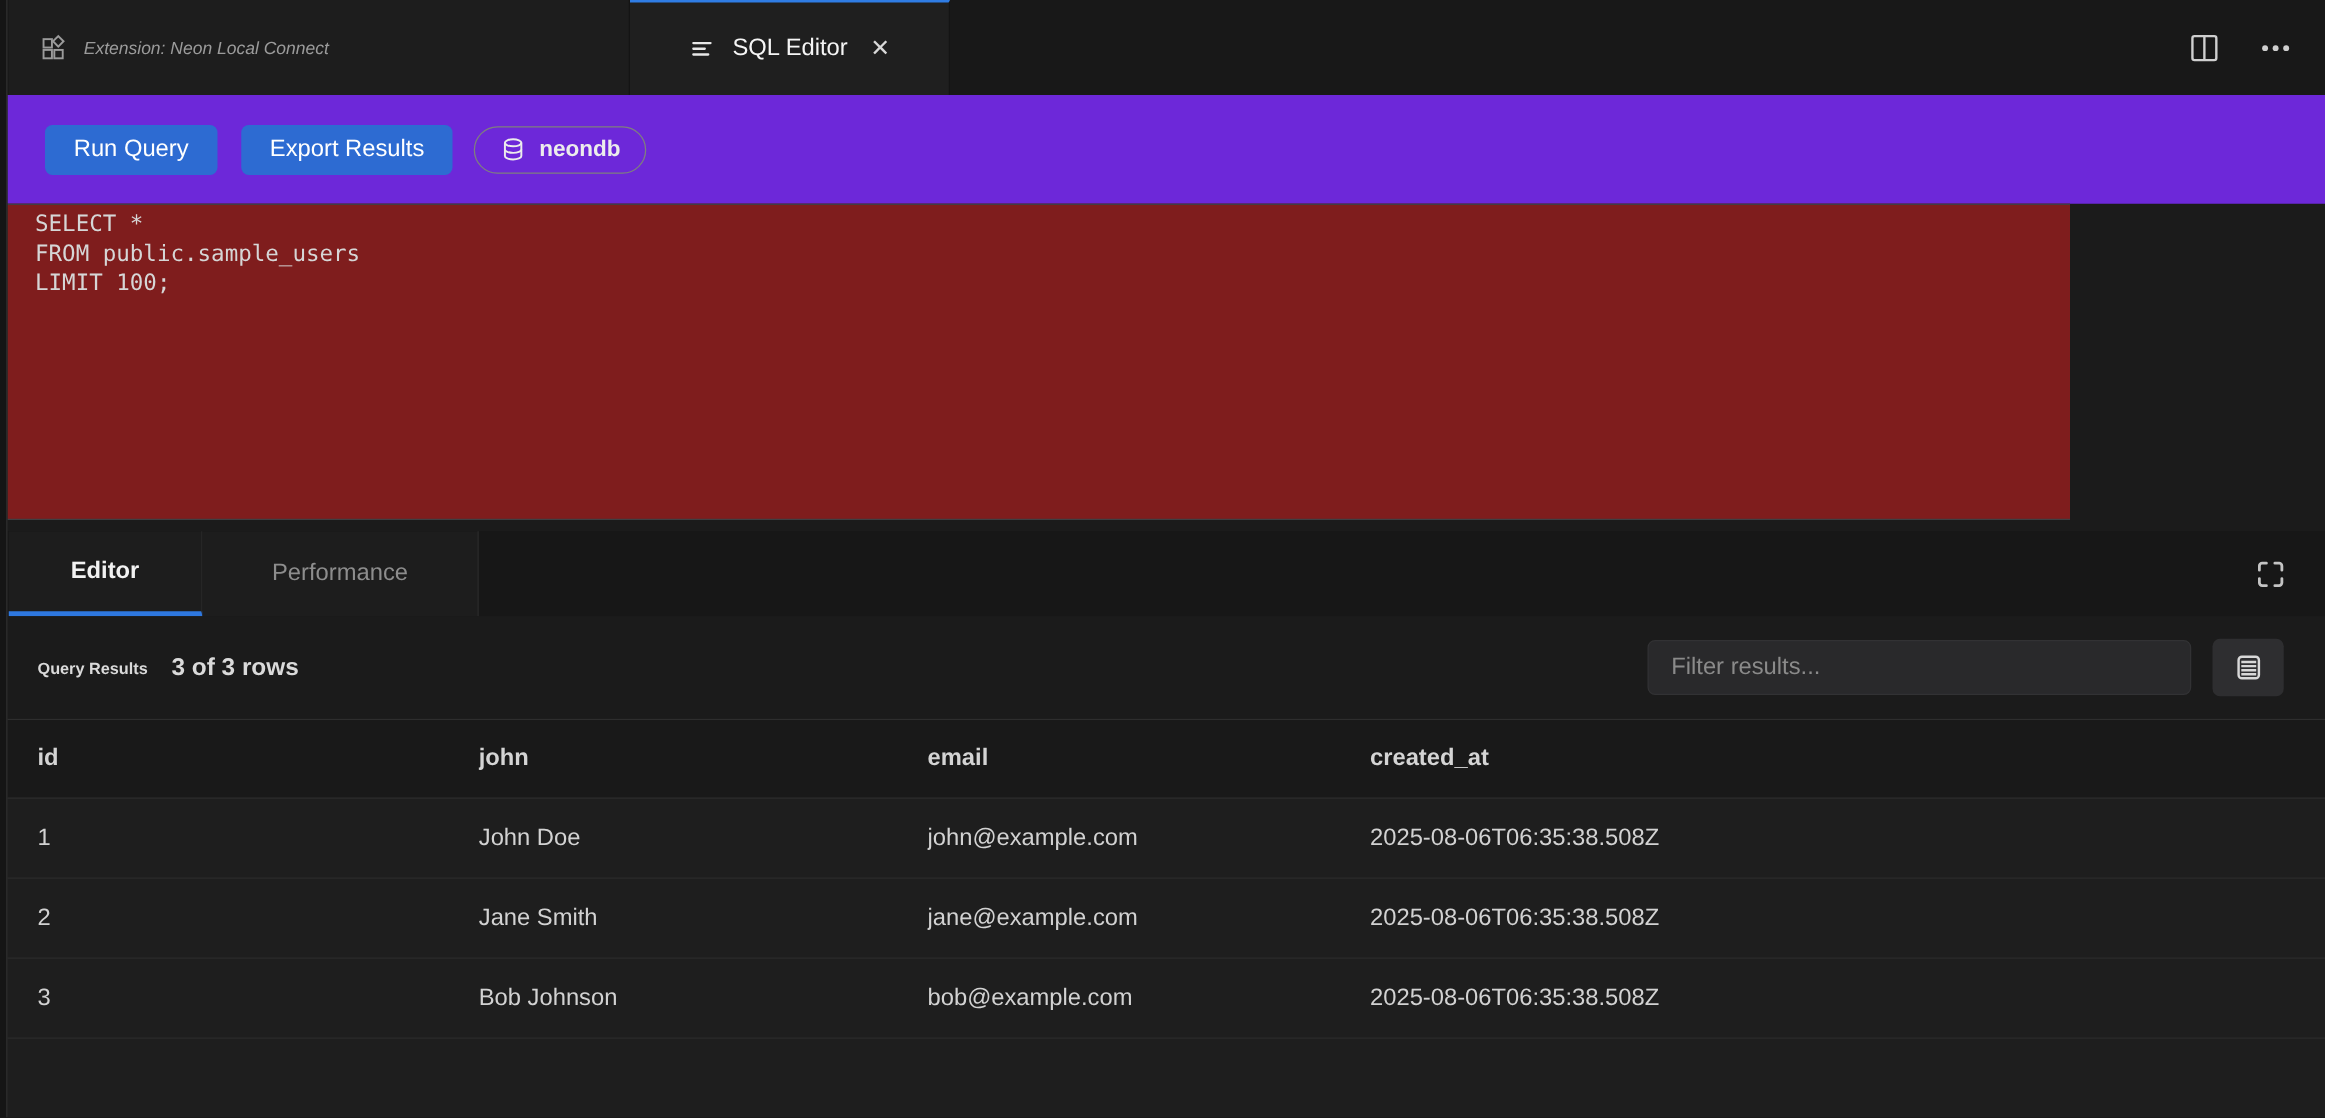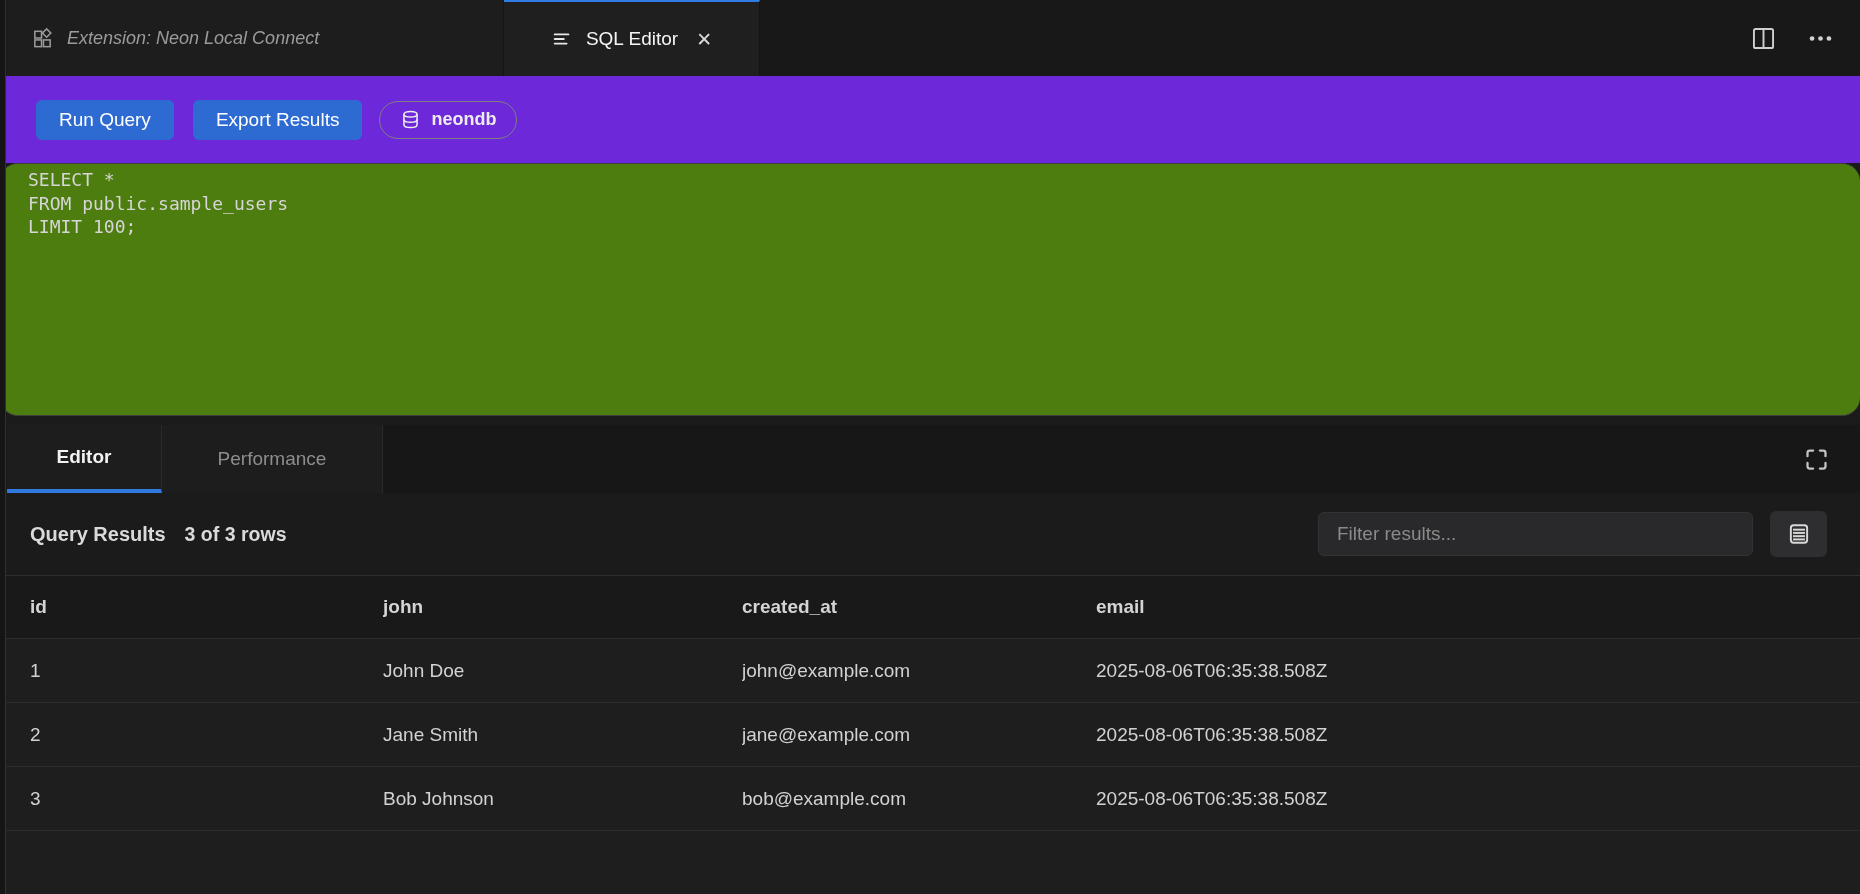--- a/index.html
+++ b/index.html
@@ -11,60 +11,60 @@
   }
   
   .left-rail { position:absolute; left:0; top:0; width:6px; height:894px;
     background:#151515; border-right:1px solid #313131; z-index:40; }
 
   
   .tab-bar { position:absolute; left:0; top:0; width:1860px; height:76px;
     background:#181818; display:flex; align-items:stretch; }
   .tab { display:flex; align-items:center; border-right:1px solid #141414; cursor:pointer; }
   .tab-preview { margin-left:7px; width:497px; padding-left:24px; background:#1d1d1d; }
-  .tab-preview .tab-label { font-style:italic; color:#9b9b9b; font-size:18px; margin-left:13px; }
+  .tab-preview .tab-label { font-style:italic; color:#9b9b9b; font-size:14px; margin-left:13px; }
   .tab-active { width:256px; background:#1f1f1f; border-top:2px solid #2f7ce4;
     justify-content:center; position:relative; }
   .tab-active .tab-label { color:#f5f5f5; font-size:19px; margin-left:13px; }
   .tab-close { color:#d8d8d8; font-size:19px; margin-left:18px; line-height:1; }
   .tabbar-actions { margin-left:auto; display:flex; align-items:center; gap:30px; padding-right:26px; }
   .icon-btn { display:flex; align-items:center; justify-content:center; cursor:pointer; }
   .dots { color:#cfcfcf; }
 
   
   .toolbar { position:absolute; left:0; top:76px; width:1860px; height:87px;
     background:#6d28d9; display:flex; align-items:center; padding-left:36px; }
   .btn-primary { height:40px; padding:0 23px; margin-right:19px; border:none; border-radius:6px;
     background:#2d6bd2; color:#ffffff; font-size:19px; font-family:inherit; cursor:pointer; }
   .db-pill { height:38px; display:flex; align-items:center; gap:10px; padding:0 20px; margin-left:-2px;
     border:1px solid #7f7f7f; border-radius:999px; color:#ececec; font-size:18px; font-weight:bold; cursor:pointer; }
   .toolbar-spacer { flex:1; }
   .btn-secondary { height:48px; padding:0 27px; margin-right:108px; border:none; border-radius:8px;
     background:#37373a; color:#d6d6d6; font-size:19.5px; font-family:inherit; cursor:pointer; }
 
   
-  .sql-editor { position:absolute; left:0; top:163px; width:1860px; height:253px;
-    background:#4d7c0f; border-top:1px solid #3f3f42; border-bottom:1px solid #3f3f42; cursor:text;border-radius:18px; }
+  .sql-editor { position:absolute; left:0; top:163px; width:1656px; height:253px;
+    background:#7f1d1d; border-top:1px solid #3f3f42; border-bottom:1px solid #3f3f42; cursor:text; }
   .sql-editor pre { margin:0; padding:4px 0 0 28px; font-family:"DejaVu Sans Mono", monospace;
     font-size:18px; line-height:23.5px; color:#d6d6d6; }
 
   
   .section-tabs { position:absolute; left:0; top:425px; width:1860px; height:68px;
     background:#171717; display:flex; align-items:stretch; }
   .stab { display:flex; align-items:center; justify-content:center; background:#1d1d1d;
     border-right:1px solid #2a2a2a; font-size:19px; cursor:pointer; }
   .stab-results { margin-left:7px; width:155px; border-bottom:4px solid #2e78e0;
     color:#f2f2f2; font-weight:600; }
   .stab-performance { width:221px; color:#8d8d8d; }
   .expand-btn { position:absolute; right:28px; top:18px; width:32px; height:32px; }
 
   
   .results-header { position:absolute; left:0; top:493px; width:1860px; height:82px;
     background:#1b1b1b; display:flex; align-items:center; padding-left:30px; }
-  .rh-title { font-size:20px; font-weight:bold; color:#dadada; }
+  .rh-title { font-size:13px; font-weight:bold; color:#dadada; }
   .rh-count { font-size:19.5px; font-weight:600; color:#dadada; margin-left:19px; }
   .rh-spacer { flex:1; }
   .filter-input { width:435px; height:44px; background:#29292b; border:1px solid #323234;
     border-radius:6px; padding:0 18px; color:#d4d4d4; font-size:19px; font-family:inherit; outline:none; }
   .filter-input::placeholder { color:#8a8a8a; }
   .rows-btn { width:57px; height:46px; margin-left:17px; margin-right:33px; background:#2e2e30;
     border:none; border-radius:6px; display:flex; align-items:center; justify-content:center; cursor:pointer; }
 
   
   .results-table { position:absolute; left:0; top:575px; width:1860px; height:319px; background:#1e1e1e; }
@@ -174,22 +174,22 @@
         <line x1="6.5" y1="17" x2="17.5" y2="17"></line>
       </svg>
     </span>
   </button>
 </div>
 
 <div class="results-table">
   <div class="t-head">
       <div class="t-cell">id</div>
       <div class="t-cell">john</div>
+      <div class="t-cell">email</div>
       <div class="t-cell">created_at</div>
-      <div class="t-cell">email</div>
     </div>
   <div class="t-body">
       <div class="t-row">
         <div class="t-cell">1</div>
         <div class="t-cell">John Doe</div>
         <div class="t-cell">john@example.com</div>
         <div class="t-cell">2025-08-06T06:35:38.508Z</div>
       </div>
       <div class="t-row">
         <div class="t-cell">2</div>

